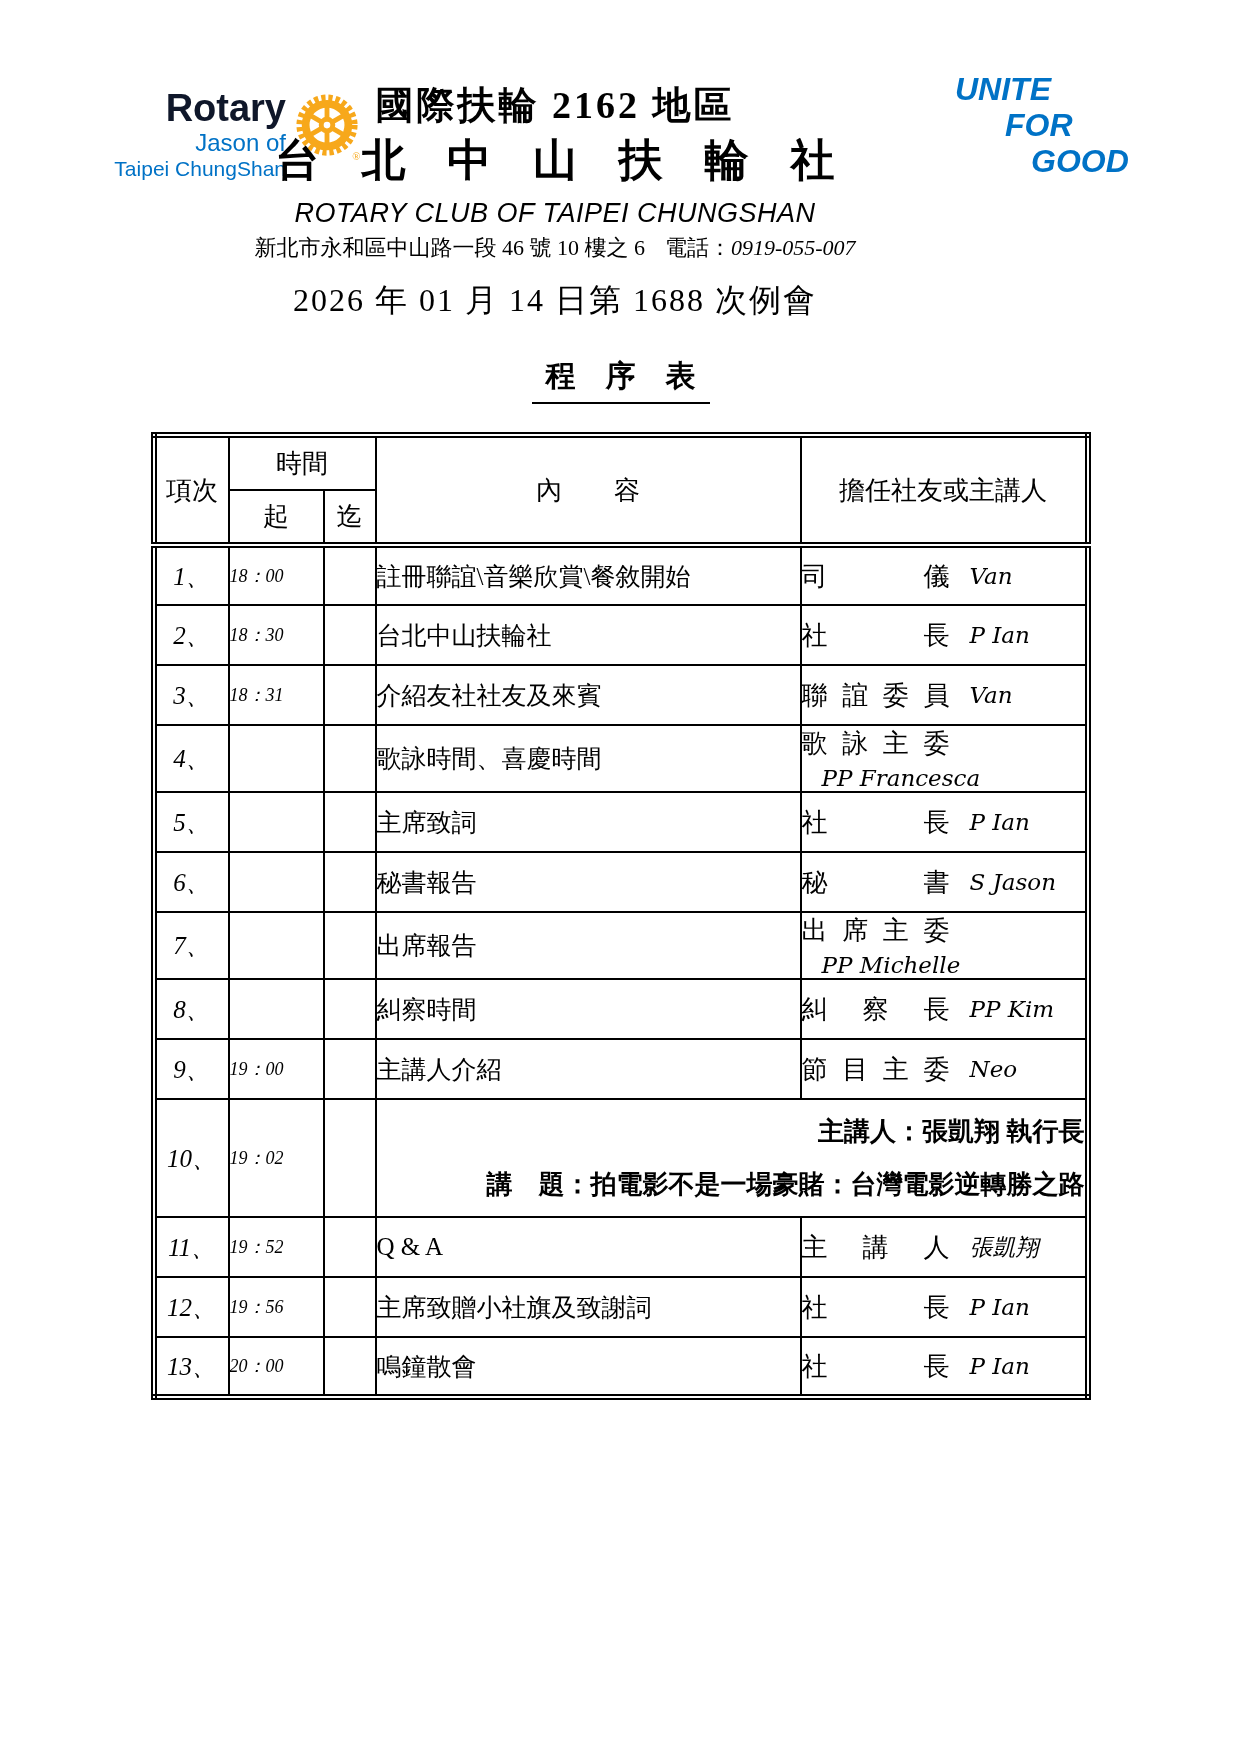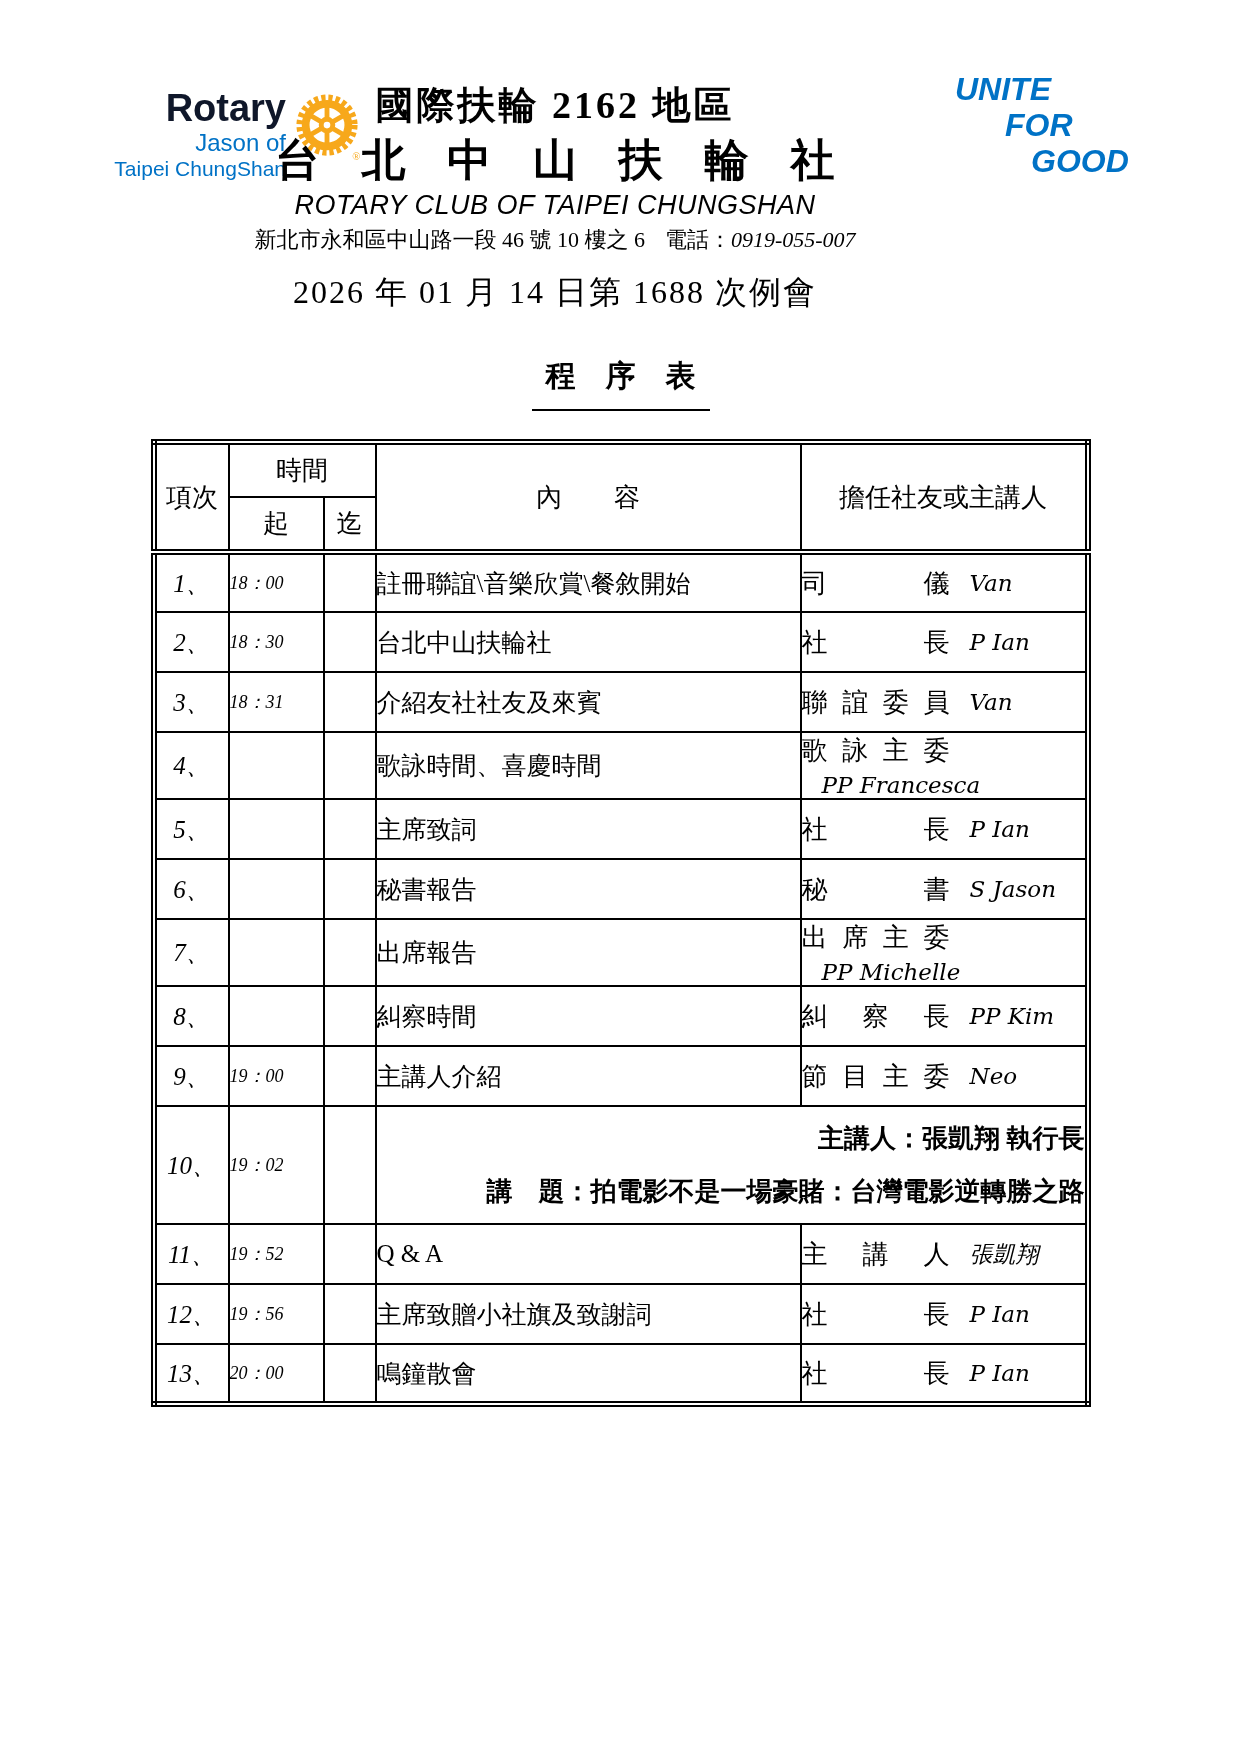--- a/index.html
+++ b/index.html
@@ -22,31 +22,31 @@
     position:absolute; left:955px; top:72px; width:220px;
     font-family:"Liberation Sans", sans-serif; font-weight:bold; font-style:italic;
     font-size:32px; line-height:1.12; letter-spacing:0;
   }
   .motto .m2 { margin-left:50px; }
   .motto .m3 { margin-left:76px; }
 
   .titles { position:absolute; left:88px; top:0; width:934px; text-align:center; }
   .district { margin-top:80px; font-size:38px; font-weight:bold; letter-spacing:3px; white-space:nowrap; }
   .club     { margin-top:0; font-size:44px; font-weight:bold; letter-spacing:.95em; padding-left:.95em; white-space:nowrap; }
-  .club-en  { margin-top:0; font-family:"Liberation Sans", sans-serif; font-style:italic; font-size:27px; letter-spacing:.5px; }
+  .club-en  { margin-top:8px; font-family:"Liberation Sans", sans-serif; font-style:italic; font-size:27px; letter-spacing:.5px; }
   .address  { margin-top:4px; font-size:22px; white-space:nowrap; }
   .address .gap { display:inline-block; width:20px; }
   .address .num { font-style:italic; }
   .meeting  { margin-top:16px; font-size:32px; letter-spacing:2px; white-space:nowrap; }
 
   
   .program-title { text-align:center; margin-top:26px; }
   .program-title span {
     display:inline-block; font-size:30px; font-weight:bold;
-    border-bottom:2px solid #000; padding:0 14px 12px;
+    border-bottom:2px solid #000; padding:0 14px 5px;
   }
 
   
   table.program {
     width:934px; margin:28px auto 0; border-collapse:collapse; table-layout:fixed;
     border:6px double #000; font-size:25px;
   }
   table.program td { border:2px solid #000; padding:0; vertical-align:middle; }
   thead { border-bottom:6px double #000; }
   thead tr { height:55px; }

